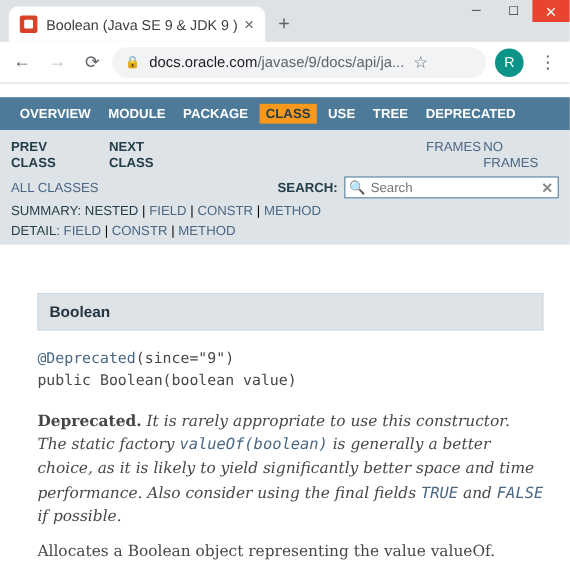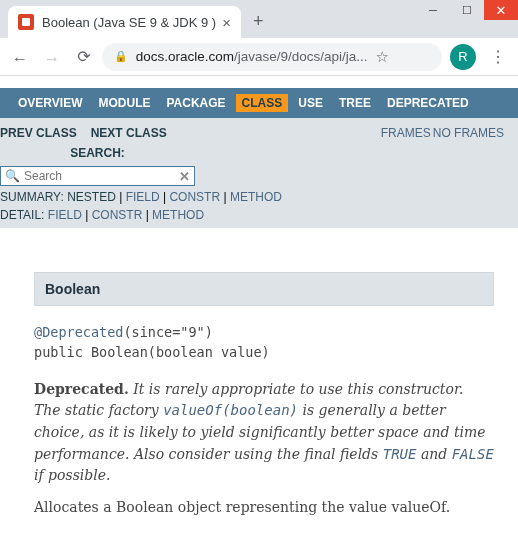--- a/index.html
+++ b/index.html
@@ -31,21 +31,21 @@
 .content { height: calc(534px - 86px); overflow-y: scroll; overflow-x: scroll; background: #fff; position: relative; }
 .content::-webkit-scrollbar { width: 16px; height: 16px; }
 .content::-webkit-scrollbar-track { background: #f1f1f1; }
 .content::-webkit-scrollbar-thumb { background: #c1c1c1; }
 
 .spacer-top { height: 12px; }
 .navbar-dark { background: #4d7a98; padding: 8px 18px; display: flex; gap: 16px; font-size: 12px; font-weight: bold; }
 .navbar-dark a { color: #fff; text-decoration: none; }
 .navbar-dark a.active { background: #f8981d; color: #233e49; padding: 2px 6px; margin: -2px -6px; }
 
-.subnav { background: #dee3e8; padding: 6px 0; font-size: 12px; }
+.subnav { background: #dee3e8; padding: 6px 10px; font-size: 12px; }
 .subnav .row { display: flex; gap: 14px; margin: 2px 0; }
 .subnav a { color: #4a6782; text-decoration: none; }
 .subnav .label { color: #233e49; font-weight: bold; }
 .subnav .row-frames { margin-left: 200px; display: inline-flex; gap: 2px; }
 .subnav .row2 { display: flex; justify-content: space-between; align-items: center; margin-top: 6px; }
 .searchbox { display: flex; align-items: center; border: 1px solid #4d7a98; background: #fff; height: 20px; width: 195px; padding: 0 4px; }
 .searchbox input { border: none; outline: none; font-size: 12px; flex: 1; color: #888; }
 .searchbox .mag { color: #4d7a98; font-size: 12px; margin-right: 4px; }
 .searchbox .clr { color: #888; font-size: 13px; font-weight: bold; }
 .subnav .summary { margin-top: 4px; font-size: 12px; }
@@ -116,21 +116,22 @@
   <div class="subnav">
     <div class="row">
       <span class="label">PREV CLASS</span>
       <span class="label">NEXT CLASS</span>
       <span class="row-frames">
         <a>FRAMES</a>
         <a>NO FRAMES</a>
       </span>
     </div>
     <div class="row2">
-      <div style="display:flex;align-items:center;gap:6px;flex-direction:column;">
+      <a>ALL CLASSES</a>
+      <div style="display:flex;align-items:center;gap:6px;">
         <span class="label">SEARCH:</span>
         <div class="searchbox">
           <span class="mag">🔍</span>
           <input placeholder="Search" style="">
           <span class="clr">✕</span>
         </div>
       </div>
     </div>
     <div class="summary">
       <span class="lbl">SUMMARY:</span>

